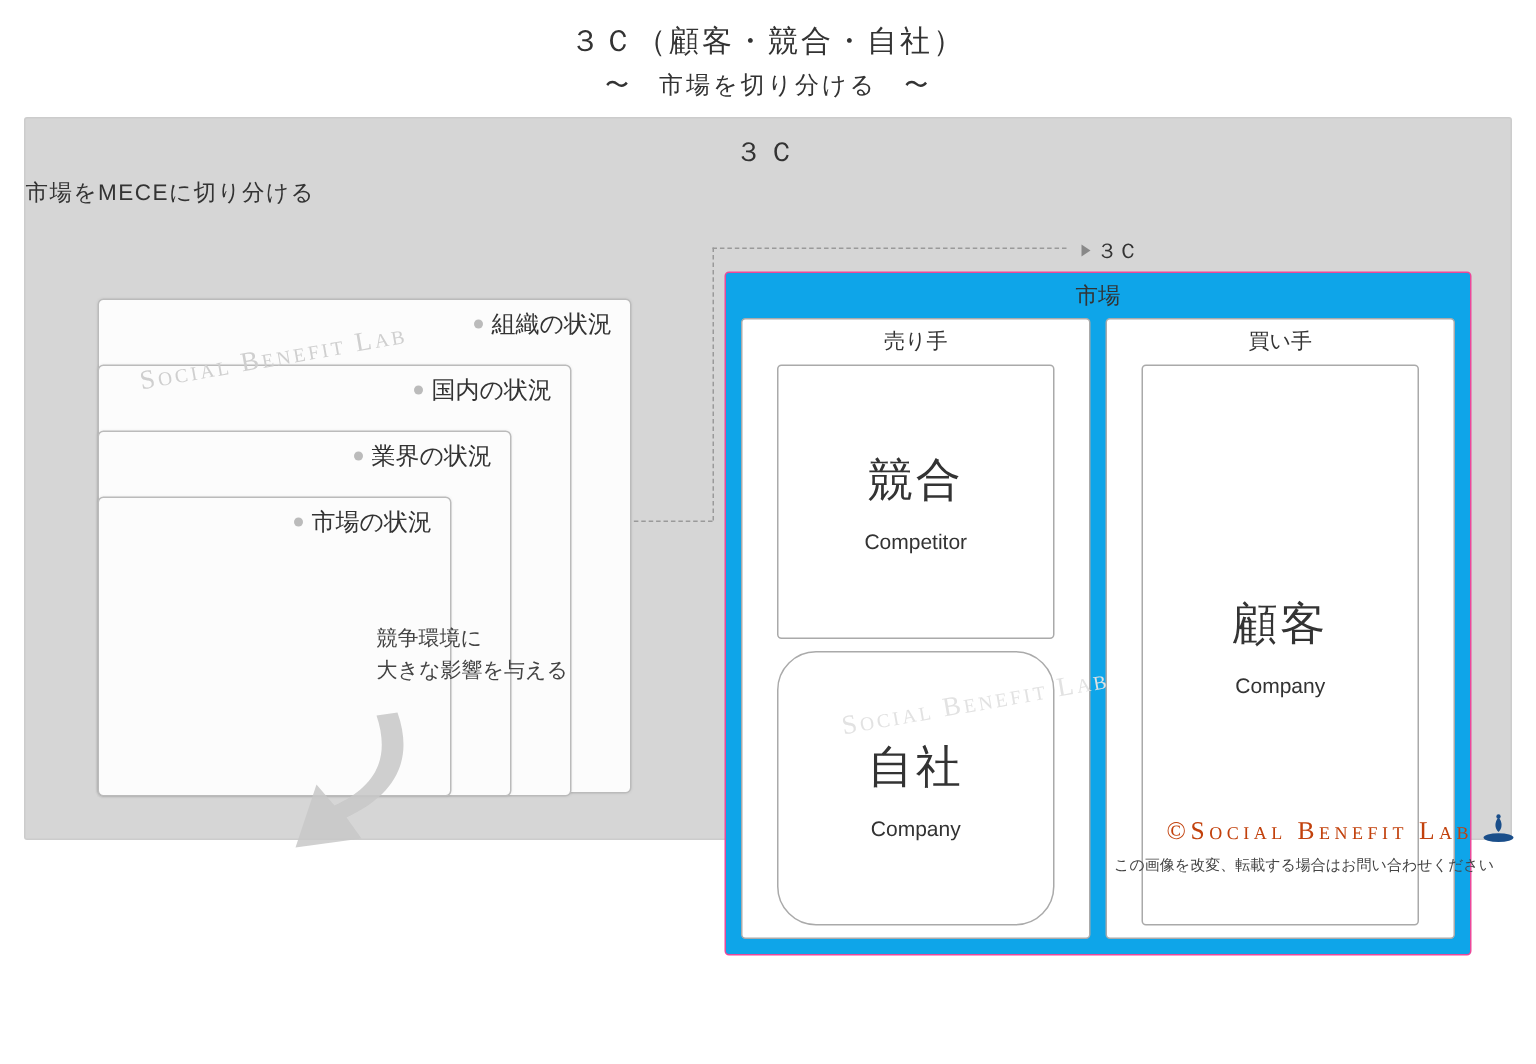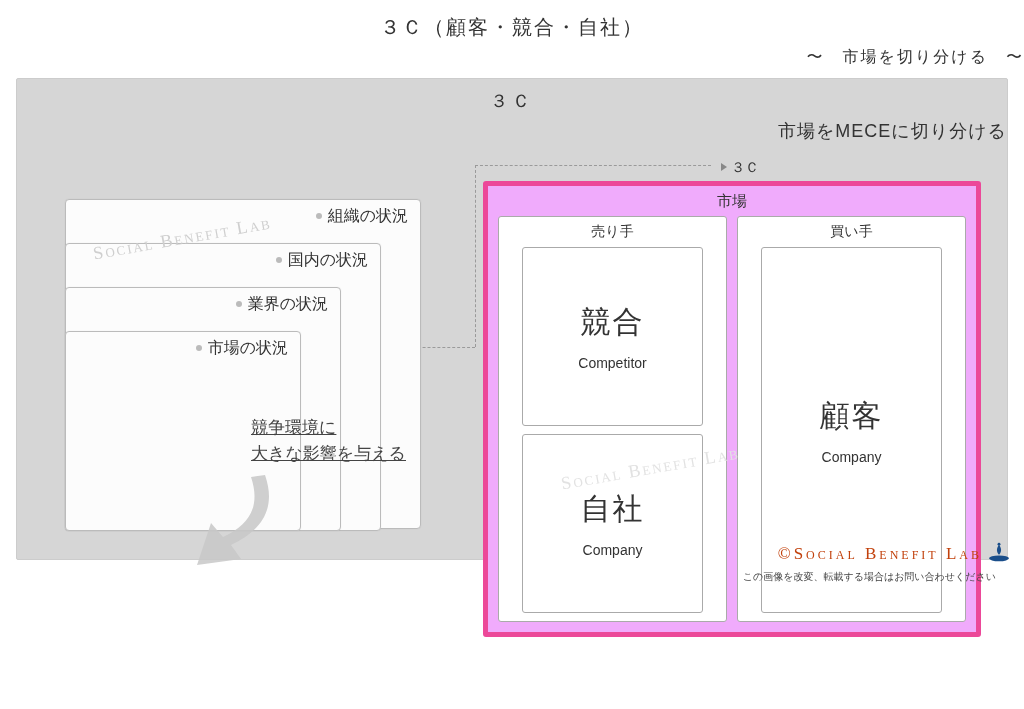--- a/index.html
+++ b/index.html
@@ -1,28 +1,28 @@
 <!DOCTYPE html>
 <html><head>
 <meta charset="utf-8">
 <style>
   * { box-sizing: border-box; margin: 0; padding: 0; }
   html, body { width: 1024px; height: 709px; font-family: "Hiragino Sans", "Yu Gothic", "Meiryo", sans-serif; color: #333; background: #fff; }
   .page { width: 1024px; height: 596px; position: relative; }
   .title { text-align: center; font-size: 20px; padding-top: 14px; letter-spacing: 2px; }
-  .subtitle { text-align: right; font-size: 16px; margin-top: 6px; letter-spacing: 2px; }
+  .subtitle { text-align: center; font-size: 16px; margin-top: 6px; letter-spacing: 2px; }
   .canvas {
     position: absolute;
     left: 16px; right: 16px; top: 78px; bottom: 36px;
     border: 1px solid #ccc;
     background: #d6d6d6;
     border-radius: 2px;
   }
   .canvas-head { text-align: center; font-size: 18px; padding-top: 10px; letter-spacing: 4px; }
-  .canvas-sub { text-align: right; font-size: 18px; margin-top: 6px; letter-spacing: 1px; }
+  .canvas-sub { text-align: left; font-size: 15px; margin-top: 6px; letter-spacing: 1px; }
 
   
   .stack { position: absolute; left: 48px; top: 120px; width: 360px; height: 360px; }
   .sbox {
     position: absolute;
     background: #fcfcfc;
     border: 1px solid #bbb;
     border-radius: 4px;
     box-shadow: 0 0 2px rgba(0,0,0,0.05);
   }
@@ -32,40 +32,40 @@
     width: 6px; height: 6px; border-radius: 50%;
     background: #bbb;
   }
   .b1 { left: 0;   top: 0;   width: 356px; height: 330px; }
   .b2 { left: 0;   top: 44px; width: 316px; height: 288px; }
   .b3 { left: 0;   top: 88px; width: 276px; height: 244px; }
   .b4 { left: 0;   top: 132px; width: 236px; height: 200px; }
   .b5 { left: 0;   top: 176px; width: 170px; height: 156px; }
   .b1 .dot{ right:98px;} .b2 .dot{ right:98px;} .b3 .dot{ right:98px;} .b4 .dot{ right:98px;} .b5 .dot{ right:98px;}
 
-  .arrow-note { position: absolute; left: 234px; top: 336px; font-size: 17px; line-height: 1.5; color: #444; text-decoration: underline; }
+  .arrow-note { position: absolute; left: 234px; top: 336px; font-size: 14px; line-height: 1.5; color: #444; }
 
   .big-arrow { position: absolute; left: 128px; top: 272px; width: 100px; height: 110px; opacity: 0.85; }
 
   
   .right { position: absolute; right: 26px; top: 80px; width: 498px; height: 480px; }
   .three-c-label { position: absolute; left: 248px; top: 0; font-size: 14px; }
   .tri { position: absolute; left: 238px; top: 4px; width: 0; height: 0; border-top: 4px solid transparent; border-bottom: 4px solid transparent; border-left: 6px solid #888; }
 
   .market {
     position: absolute; left: 0; top: 22px; width: 498px; height: 456px;
-    border: 5px solid #ec4899; background: #f0abfc; border-radius: 3px;
+    border: 1px solid #ec4899; background: #0ea5e9; border-radius: 3px;
     padding: 6px 10px 10px;
   }
   .market-title { text-align: center; font-size: 15px; margin-bottom: 6px; }
   .cols { position: absolute; left: 10px; right: 10px; top: 30px; bottom: 10px; display: flex; gap: 10px; }
   .col { border: 1px solid #aaa; border-radius: 3px; flex: 1; background: #fff; padding: 6px 23px 8px; display: flex; flex-direction: column; }
   .col-title { text-align: center; font-size: 14px; margin-bottom: 6px; }
   .cell { border: 1px solid #aaa; border-radius: 3px; flex: 1; display: flex; flex-direction: column; align-items: center; justify-content: center; }
-  .cell + .cell { margin-top: 8px; }
+  .cell + .cell { margin-top: 8px; border-radius: 26px; }
   .big { font-size: 30px; letter-spacing: 2px; }
   .eng { font-size: 14px; margin-top: 12px; }
 
   .dashed-h { position: absolute; border-top: 1px dashed #9a9a9a; }
   .dashed-v { position: absolute; border-left: 1px dashed #9a9a9a; }
 
   .watermark { position: absolute; color: #d6d6d6; font-family: "Times New Roman", serif; font-variant: small-caps; letter-spacing: 2px; transform: rotate(-10deg); pointer-events: none; }
   .wm1 { left: 92px; top: 228px; font-size: 18px; color:#cfcfcf; }
   .wm2 { left: 560px; top: 458px; font-size: 18px; color:#e2e2e2; }
 

